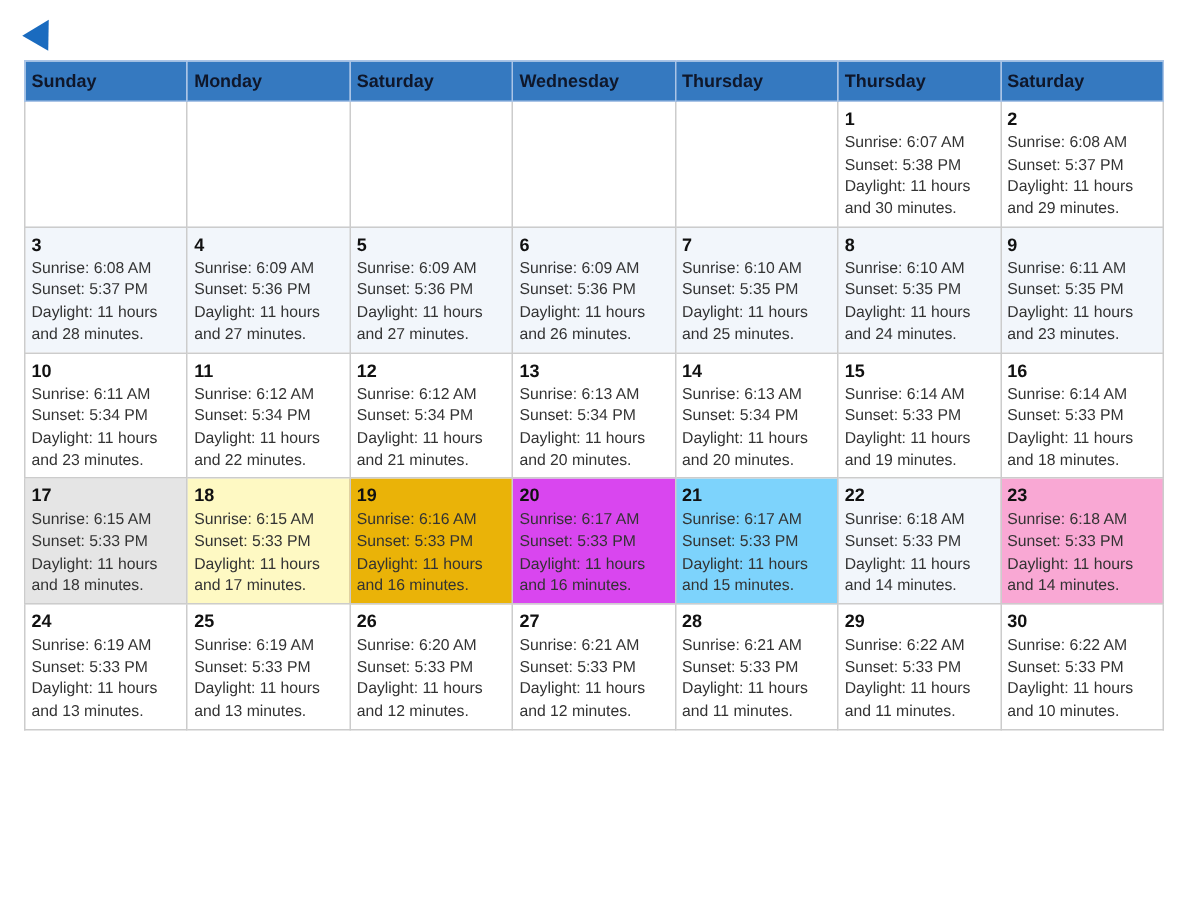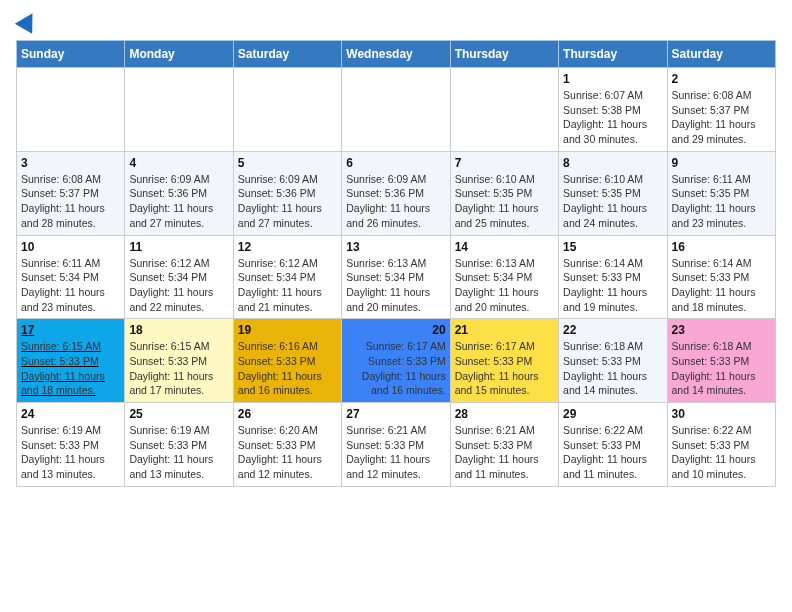--- a/index.html
+++ b/index.html
@@ -43,21 +43,21 @@
     .month-title { font-size: 36px; font-weight: bold; color: #222; }
     .location { font-size: 15px; color: #555; }
 
     .calendar {
       width: 100%;
       border-collapse: collapse;
       font-size: 11px;
     }
     .calendar th {
       background: #3579c0;
-      color: #ffffff;
+      color: #0f172a;
       padding: 6px 4px;
       text-align: left;
       font-size: 12px;
       font-weight: bold;
       border: 1px solid #aac4e6;
     }
     .calendar td {
       border: 1px solid #ccc;
       vertical-align: top;
       padding: 4px;
@@ -180,37 +180,37 @@
         <td>
           <div class="day-num">15</div>
           <div class="day-info">Sunrise: 6:14 AM<br>Sunset: 5:33 PM<br>Daylight: 11 hours and 19 minutes.</div>
         </td>
         <td>
           <div class="day-num">16</div>
           <div class="day-info">Sunrise: 6:14 AM<br>Sunset: 5:33 PM<br>Daylight: 11 hours and 18 minutes.</div>
         </td>
       </tr>
       <tr>
-        <td style="background: #0ea5e9; text-decoration: underline;">
+        <td style="background: #e5e5e5;">
           <div class="day-num">17</div>
           <div class="day-info">Sunrise: 6:15 AM<br>Sunset: 5:33 PM<br>Daylight: 11 hours and 18 minutes.</div>
         </td>
         <td style="background: #fef9c3;">
           <div class="day-num">18</div>
           <div class="day-info">Sunrise: 6:15 AM<br>Sunset: 5:33 PM<br>Daylight: 11 hours and 17 minutes.</div>
         </td>
         <td style="background: #eab308;">
           <div class="day-num">19</div>
           <div class="day-info">Sunrise: 6:16 AM<br>Sunset: 5:33 PM<br>Daylight: 11 hours and 16 minutes.</div>
         </td>
-        <td style="background: #3b82f6; text-align: right;">
+        <td style="background: #d946ef;">
           <div class="day-num">20</div>
           <div class="day-info">Sunrise: 6:17 AM<br>Sunset: 5:33 PM<br>Daylight: 11 hours and 16 minutes.</div>
         </td>
-        <td style="background: #fde047;">
+        <td style="background: #7dd3fc;">
           <div class="day-num">21</div>
           <div class="day-info">Sunrise: 6:17 AM<br>Sunset: 5:33 PM<br>Daylight: 11 hours and 15 minutes.</div>
         </td>
         <td style="background: rgb(242, 246, 251);">
           <div class="day-num">22</div>
           <div class="day-info">Sunrise: 6:18 AM<br>Sunset: 5:33 PM<br>Daylight: 11 hours and 14 minutes.</div>
         </td>
         <td style="background: #f9a8d4;">
           <div class="day-num">23</div>
           <div class="day-info">Sunrise: 6:18 AM<br>Sunset: 5:33 PM<br>Daylight: 11 hours and 14 minutes.</div>

